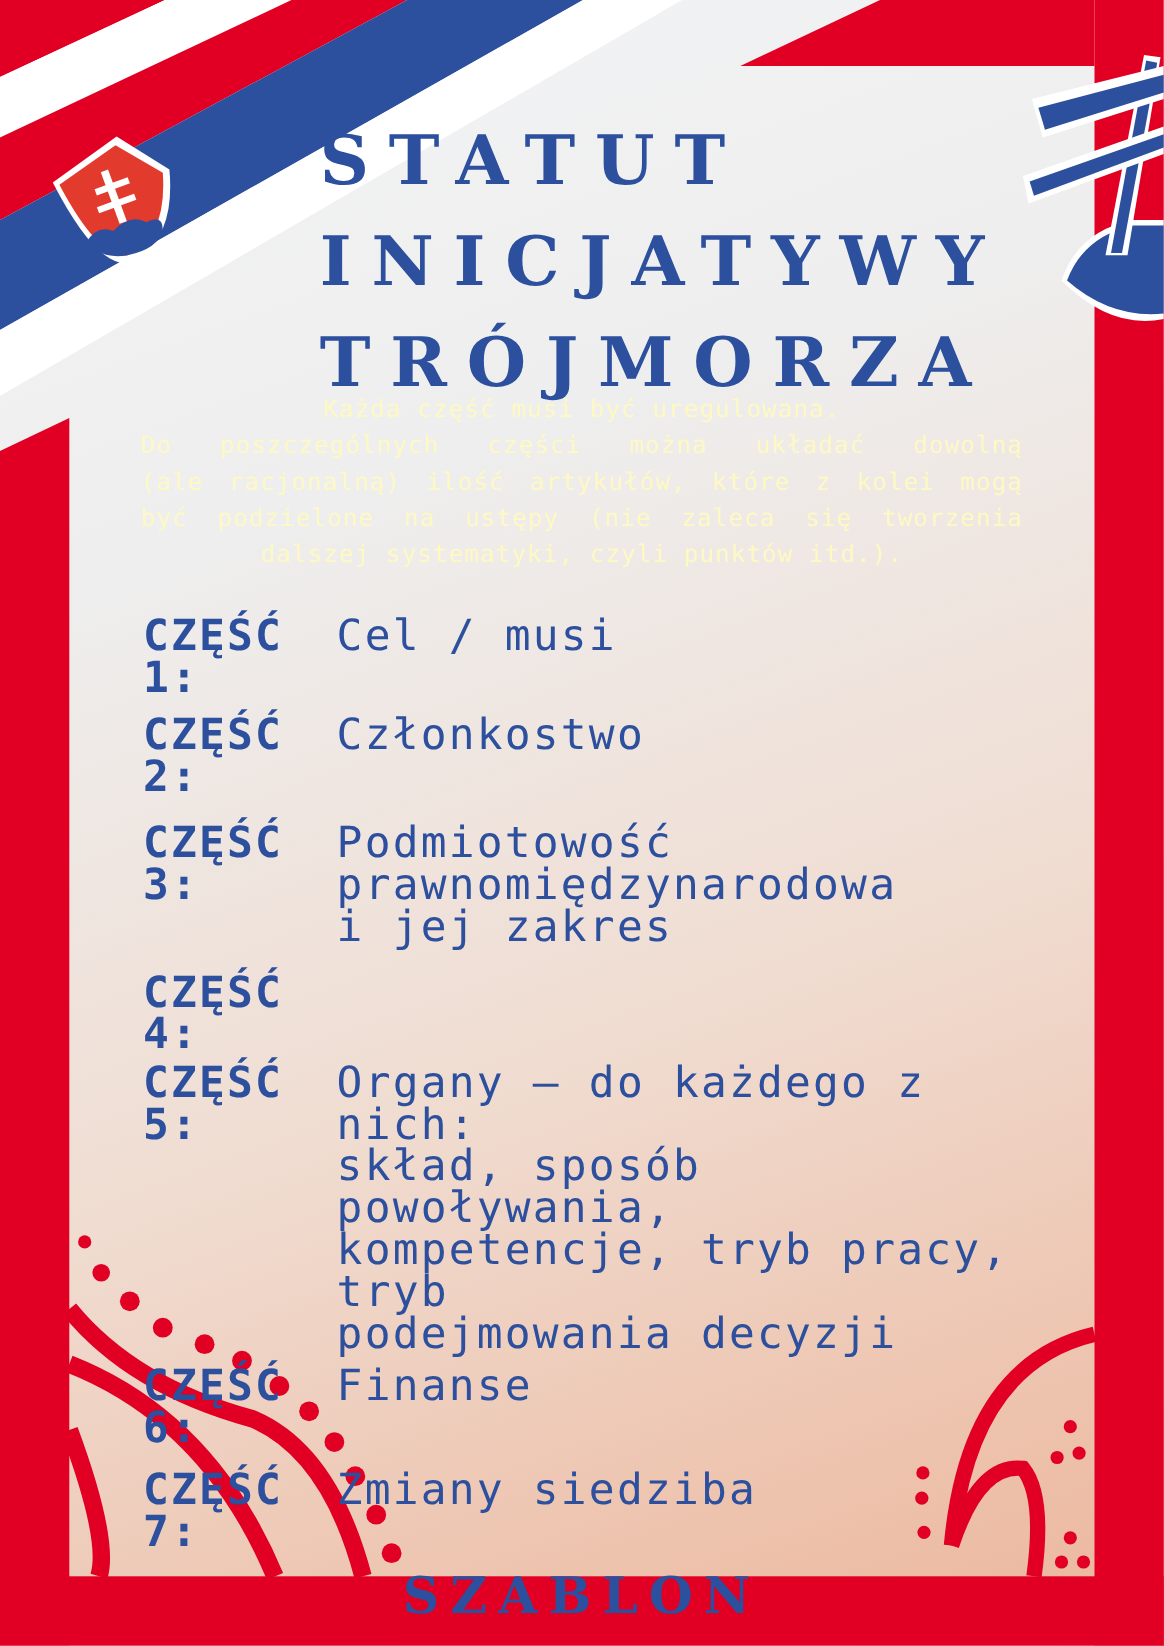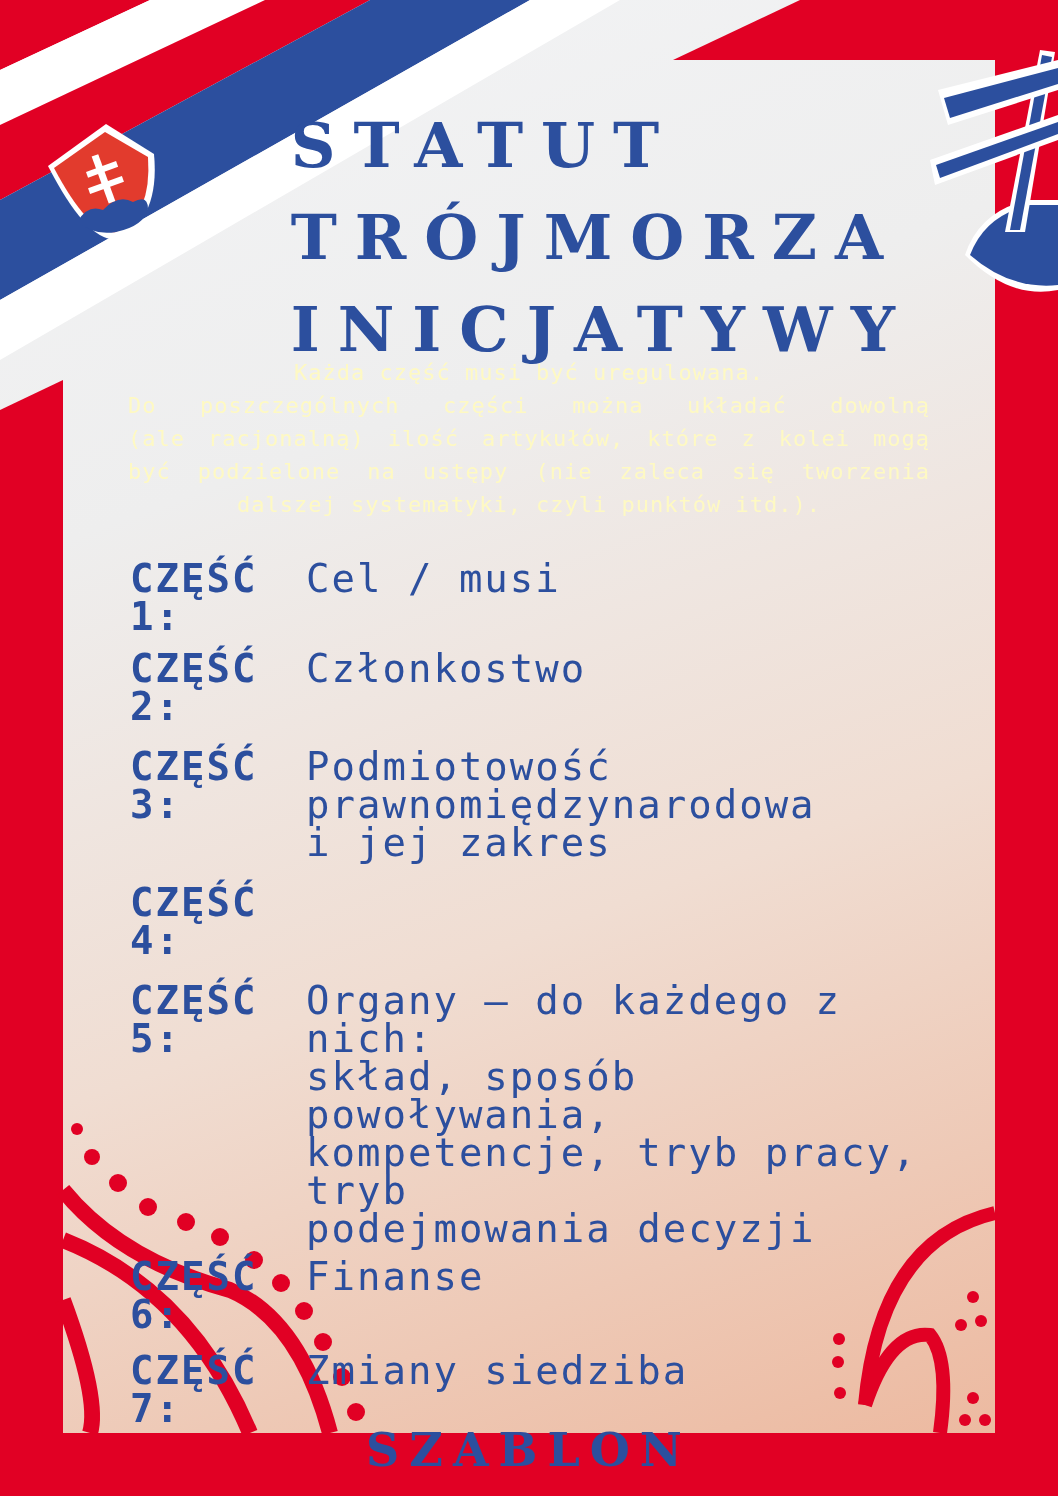--- a/index.html
+++ b/index.html
@@ -90,22 +90,22 @@
       <circle cx="985" cy="1420" r="6"></circle>
   </g>
   <g fill="none" stroke="#e10024" stroke-width="14">
     <path d="M995,1213 Q880,1240 865,1405"></path>
     <path d="M865,1405 Q890,1330 930,1335 Q950,1360 940,1433"></path>
   </g>
 </svg>
 
 <div class="title">
   <div>STATUT</div>
+  <div>INICJATYWY</div>
   <div>TRÓJMORZA</div>
-  <div>INICJATYWY</div>
 </div>
 
 <div class="intro">
   <div>Każda część musi być uregulowana.</div>
   <div class="j">Do poszczególnych części można układać dowolną</div>
   <div class="j">(ale racjonalną) ilość artykułów, które z kolei mogą</div>
   <div class="j">być podzielone na ustępy (nie zaleca się tworzenia</div>
   <div>dalszej systematyki, czyli punktów itd.).</div>
 </div>
 
@@ -120,21 +120,21 @@
   </div>
   <div class="part" style="margin-top:22px">
     <span class="lbl">CZĘŚĆ 3:</span>
     <span class="txt">Podmiotowość
 prawnomiędzynarodowa
 i jej zakres</span>
   </div>
   <div class="part" style="margin-top:22px">
     <span class="lbl">CZĘŚĆ 4:</span>
   </div>
-  <div class="part" style="margin-top:22px">
+  <div class="part" style="margin-top:6px">
     <span class="lbl">CZĘŚĆ 5:</span>
     <span class="txt">Organy – do każdego z nich:
 skład, sposób powoływania,
 kompetencje, tryb pracy, tryb
 podejmowania decyzji</span>
   </div>
   <div class="part" style="margin-top:10px">
     <span class="lbl">CZĘŚĆ 6:</span>
     <span class="txt">Finanse</span>
   </div>

